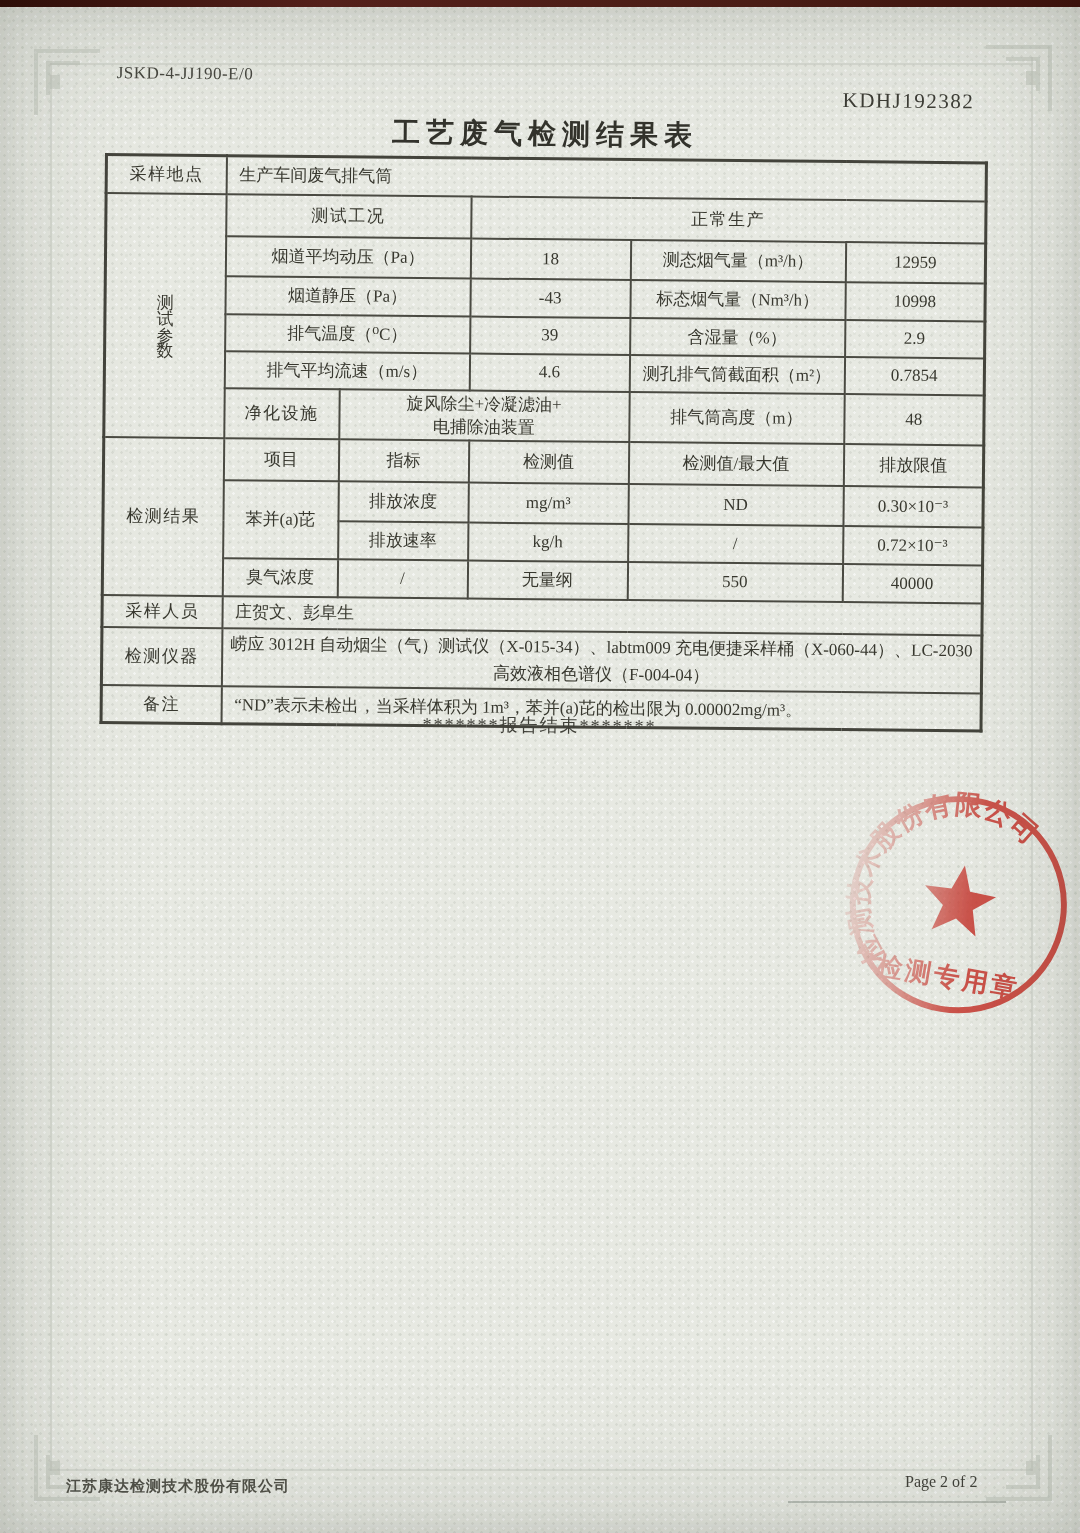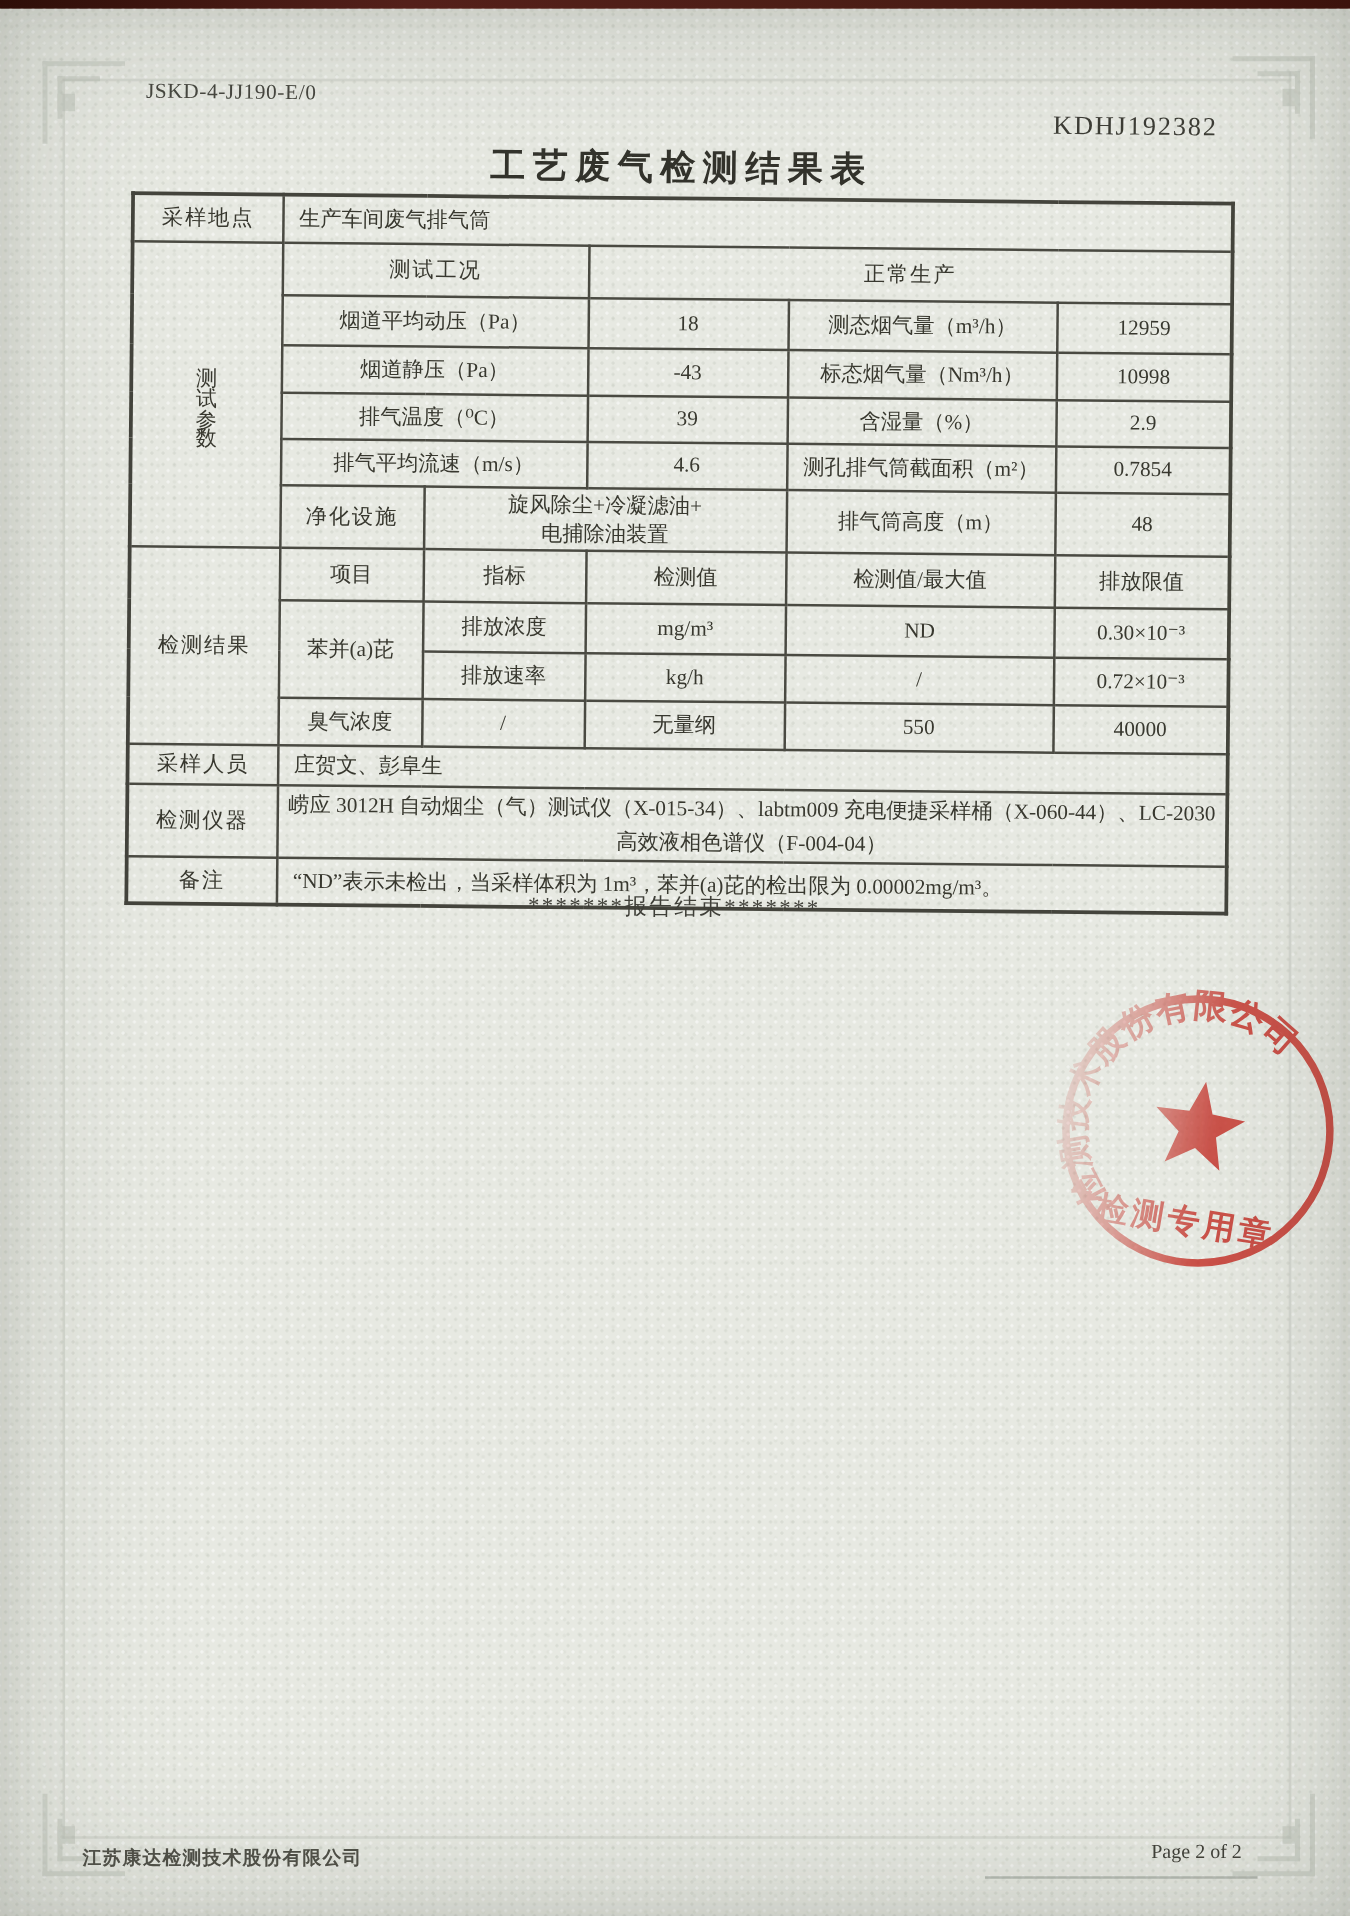--- a/index.html
+++ b/index.html
@@ -48,21 +48,21 @@
   .instr{line-height:27px;text-align:left;padding:3px 6px 3px 12px;}
 
   .endmark{position:absolute;left:105px;top:702px;width:880px;text-align:center;
            font-size:18px;letter-spacing:2px;color:#3f3f38;}
 
   
   #stamp{position:absolute;left:838px;top:762px;width:255px;height:255px;transform:rotate(9deg);}
 
   .footer-company{position:absolute;left:66px;top:1470px;font-size:15px;font-weight:bold;
                   letter-spacing:1px;color:#4e4e46;}
-  .footer-page{position:absolute;left:905px;top:1466px;font-size:16px;color:#3e3e37;margin-left:16px;}
+  .footer-page{position:absolute;left:905px;top:1466px;font-size:16px;color:#3e3e37;}
   .footer-underline{position:absolute;left:788px;top:1494px;width:218px;height:2px;
                     background:#8d938a;opacity:.55;}
 </style>
 </head>
 <body>
 
 <div id="frame">
   <div id="photo-bg"></div>
 
   <div id="paper">

